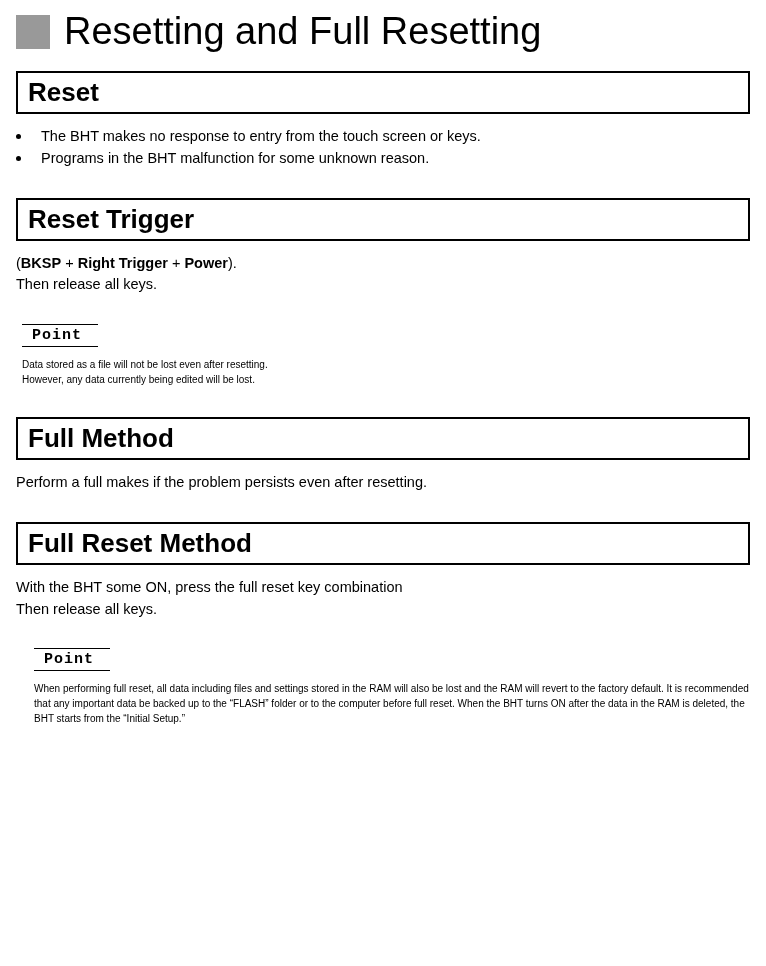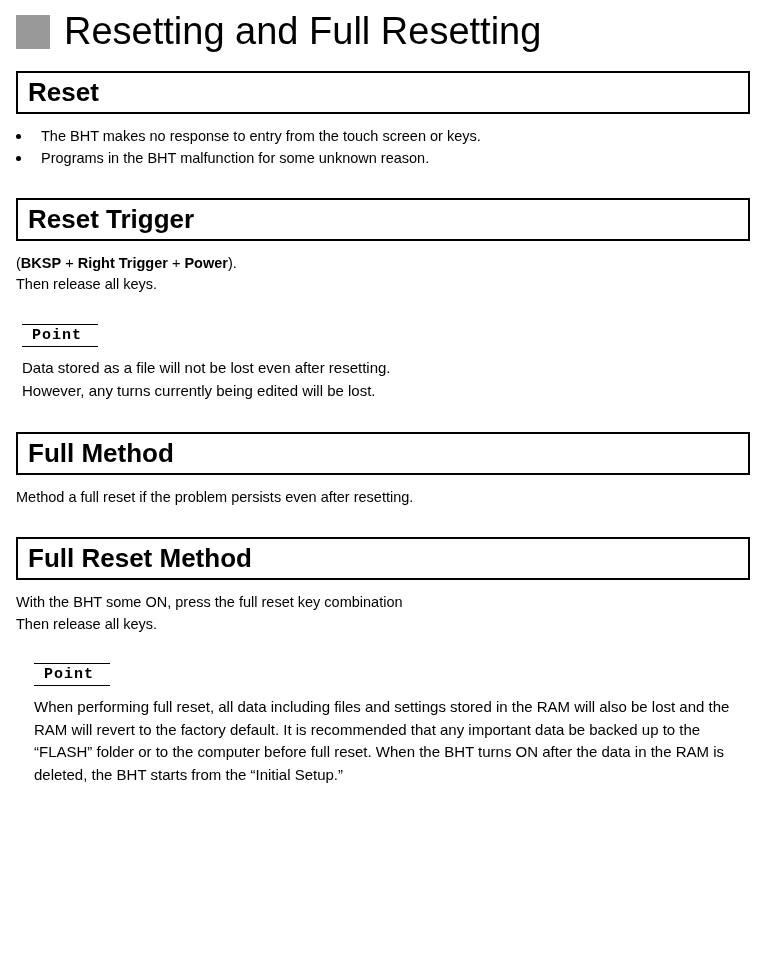--- a/index.html
+++ b/index.html
@@ -68,21 +68,21 @@
       font-family: "Courier New", monospace;
       font-weight: bold;
       font-size: 15px;
       letter-spacing: 1px;
       display: inline-block;
       padding: 2px 10px;
       margin-bottom: 10px;
       width: 76px;
     }
     .point-text {
-      font-size: 15px;
+      font-size: 10px;
       line-height: 1.5;
     }
     .b {
       font-weight: bold;
     }
     .indent-point {
       margin-left: 18px;
     }
   </style>
 </head>
@@ -110,27 +110,27 @@
   <p>
     <span>(</span><span class="b">BKSP</span><span> + </span><span class="b">Right Trigger</span><span> + </span><span class="b">Power</span><span>).</span>
   </p>
   <p>Then release all keys.</p>
 </div>
 
 <div class="point-box">
   <div class="point-label">Point</div>
   <div class="point-text">
     <span>Data stored as a file will not be lost even after resetting.</span><br>
-    <span>However, any turns currently being edited will be lost.</span>
+    <span>However, any data currently being edited will be lost.</span>
   </div>
 </div>
 
 <div class="section-heading">Full Method</div>
 <div class="body-text">
-  <p>Method a full reset if the problem persists even after resetting.</p>
+  <p>Perform a full makes if the problem persists even after resetting.</p>
 </div>
 
 <div class="section-heading">Full Reset Method</div>
 <div class="body-text">
   <p>With the BHT some ON, press the full reset key combination</p>
   <p>Then release all keys.</p>
 </div>
 
 <div class="point-box indent-point">
   <div class="point-label">Point</div>

